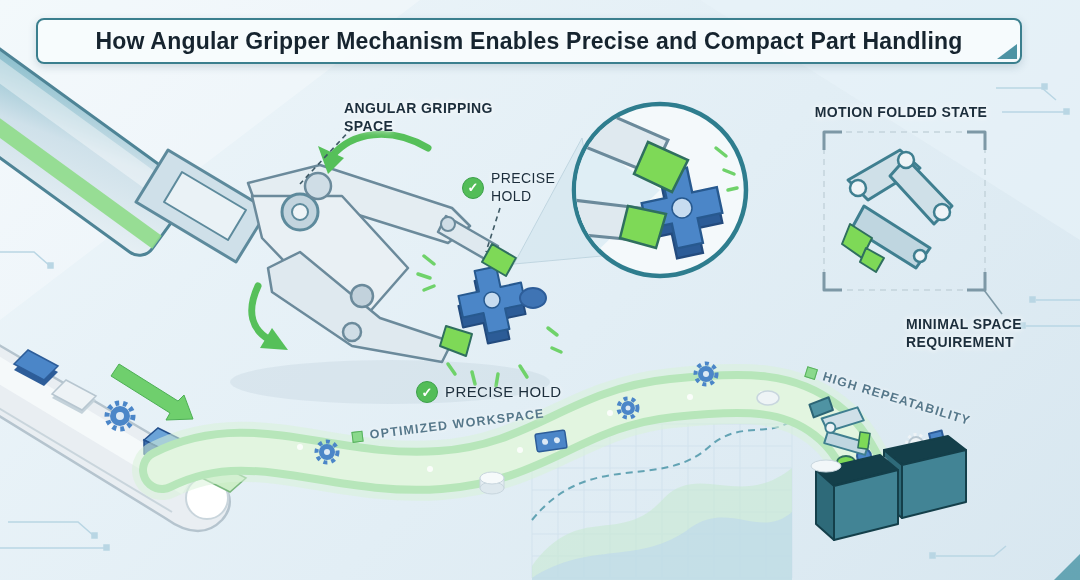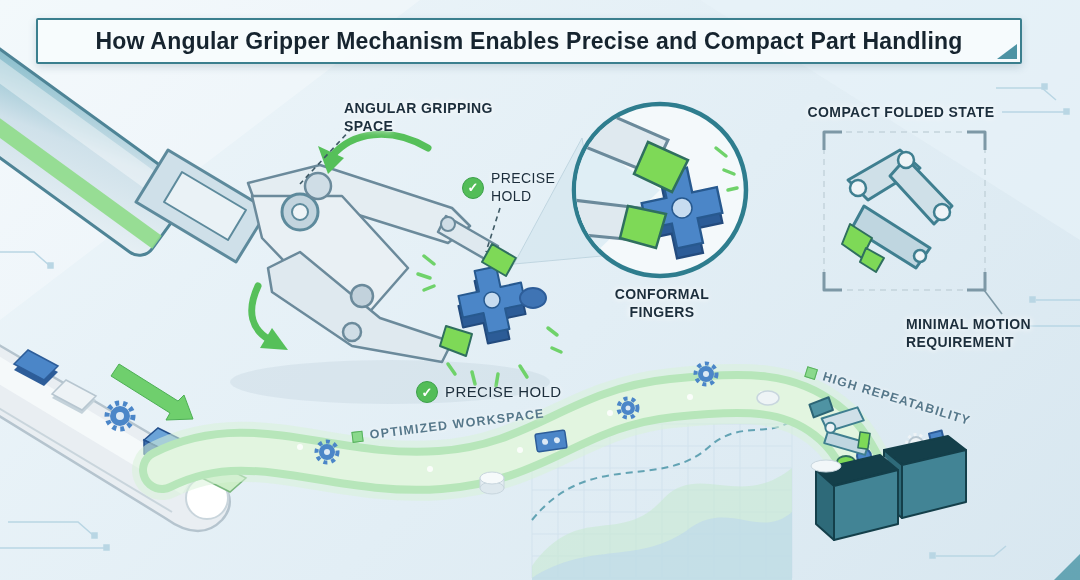--- a/index.html
+++ b/index.html
@@ -1,20 +1,20 @@
 <!DOCTYPE html>
 <html><head>
 <meta charset="utf-8">
 <style>
   html,body{margin:0;padding:0;background:#dfe9f0;}
   .canvas{position:relative;width:1080px;height:580px;overflow:hidden;
           font-family:"Liberation Sans",sans-serif;background:linear-gradient(135deg,#eef6fa 0%,#e2eef5 55%,#d8e7f0 100%);}
   svg.illustration{position:absolute;left:0;top:0;pointer-events:none;}
   .title-banner{position:absolute;left:36px;top:18px;width:986px;height:46px;
-     background:rgba(248,252,253,.93);border:2px solid #3b7f8e;border-radius:2px;
+     background:rgba(248,252,253,.93);border:2px solid #3b7f8e;border-radius:8px;
      display:flex;align-items:center;justify-content:center;padding:0 22px;box-sizing:border-box;
      box-shadow:0 3px 8px rgba(40,80,100,.18);}
   .title-banner::after{content:"";position:absolute;right:3px;bottom:3px;width:0;height:0;
      border-left:20px solid transparent;border-bottom:15px solid #4c93a4;}
   .title-text{font-weight:bold;font-size:23px;color:#16242f;letter-spacing:.2px;white-space:nowrap;}
   .lbl{position:absolute;font-weight:bold;font-size:14px;color:#1c2e3c;letter-spacing:.4px;line-height:1.28;
        text-shadow:0 0 5px rgba(255,255,255,.95),0 0 10px rgba(255,255,255,.8);}
   .lbl.center{text-align:center;}
   .check-row{position:absolute;display:flex;align-items:center;gap:7px;}
   .check-badge{width:20px;height:20px;border-radius:50%;background:#53bd58;border:1px solid #3da04b;
@@ -291,25 +291,24 @@
   <span class="title-text">How Angular Gripper Mechanism Enables Precise and Compact Part Handling</span>
 </div>
 
 <div class="lbl" style="left:344px;top:100px;width:158px;">ANGULAR GRIPPING SPACE</div>
 
 <div class="check-row" style="left:462px;top:170px;width:120px;">
   <span class="check-badge">✓</span>
   <span class="lbl-inline" style="width:72px;">PRECISE HOLD</span>
 </div>
 
-<div class="lbl center" style="left:602px;top:286px;width:120px;">CONFORMAL FINGERS</div>
-
-<div class="lbl center" style="left:801px;top:104px;width:200px;white-space:nowrap;">COMPACT FOLDED STATE</div>
-
-<div class="lbl" style="left:906px;top:316px;width:140px;">MINIMAL MOTION REQUIREMENT</div>
+
+<div class="lbl center" style="left:801px;top:104px;width:200px;white-space:nowrap;">MOTION FOLDED STATE</div>
+
+<div class="lbl" style="left:906px;top:316px;width:140px;">MINIMAL SPACE REQUIREMENT</div>
 
 <div class="check-row single" style="left:416px;top:381px;">
   <span class="check-badge">✓</span>
   <span class="lbl-inline">PRECISE HOLD</span>
 </div>
 
 <div class="ribbon-label rot-neg7" style="left:352px;top:430px;">
   <span class="green-bullet"></span>
   <span>OPTIMIZED WORKSPACE</span>
 </div>

